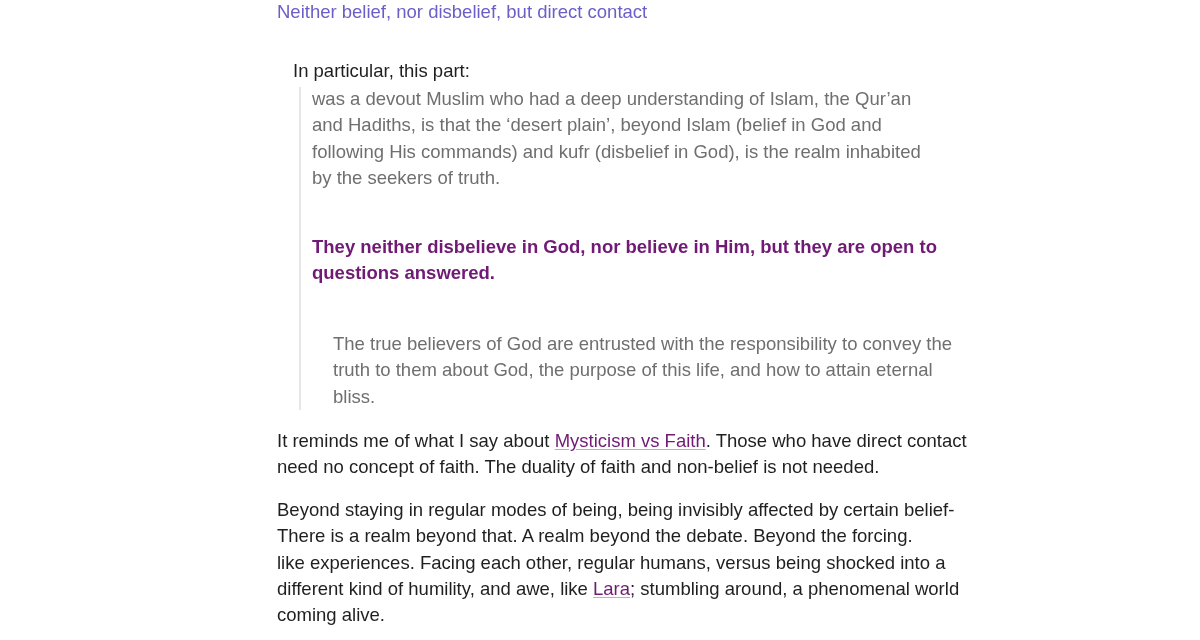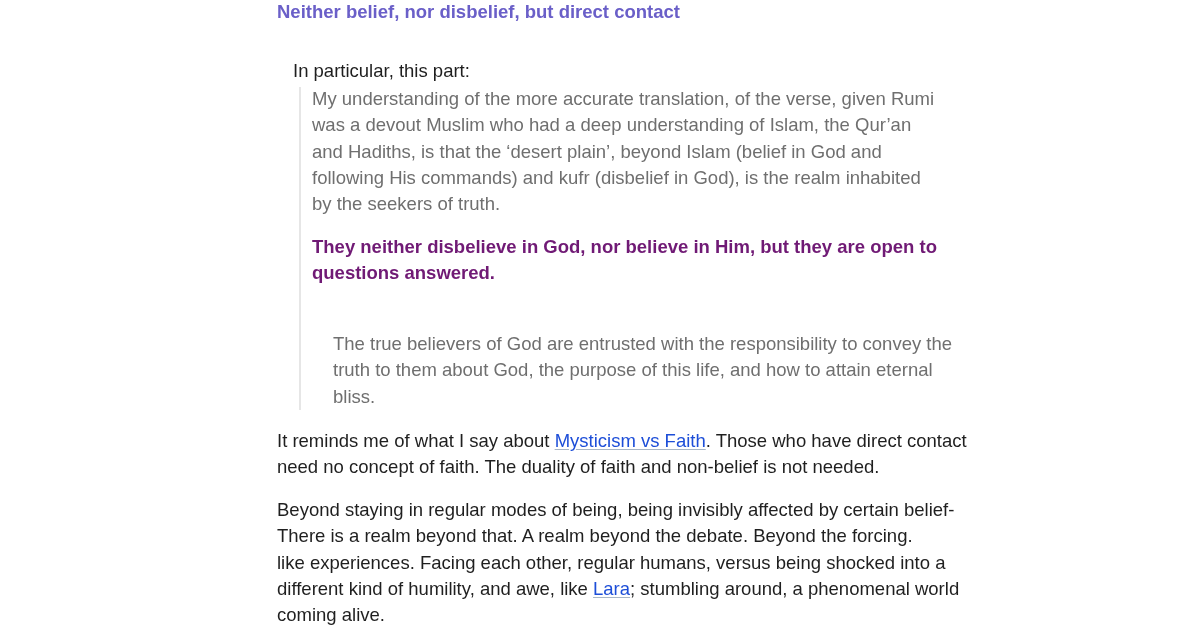--- a/index.html
+++ b/index.html
@@ -20,21 +20,21 @@
       top: 0;
       width: 650px;
     }
     .post-title {
       margin: 0;
       position: absolute;
       top: 1px;
       left: 0;
       font-size: 18.5px;
       line-height: 22px;
-      font-weight: 700;
+      font-weight: 400;
       color: #6a5fc8;
       white-space: nowrap;
     }
     .intro {
       position: absolute;
       top: 44px;
       left: 0;
       margin: 16px;
       font-size: 18.5px;
       line-height: 22px;
@@ -65,37 +65,36 @@
       left: 0;
       margin: 0;
       width: 650px;
       font-size: 18.5px;
       line-height: 26.3px;
       color: #1f1f1f;
     }
     .p1 { top: 428px; }
     .p2 { top: 497px; }
     a.inline-link {
-      color: #1d4ed8;
+      color: #701a75;
       text-decoration: underline;
       text-decoration-color: #a8b6c6;
       text-underline-offset: 2px;
     }
     .line { display: block; white-space: nowrap; }
   </style>
 </head>
 <body>
 
 <div class="article">
   <h2 class="post-title">Neither belief, nor disbelief, but direct contact</h2>
   <p class="intro">In particular, this part:</p>
 
   <blockquote class="quote" style="margin:0;">
     <p class="q1">
-      <span class="line">My understanding of the more accurate translation, of the verse, given Rumi</span>
       <span class="line">was a devout Muslim who had a deep understanding of Islam, the Qur’an</span>
       <span class="line">and Hadiths, is that the ‘desert plain’, beyond Islam (belief in God and</span>
       <span class="line">following His commands) and kufr (disbelief in God), is the realm inhabited</span>
       <span class="line">by the seekers of truth.</span>
     </p>
     <p class="q2">
       <span class="line">They neither disbelieve in God, nor believe in Him, but they are open to</span>
       <span class="line">questions answered.</span>
     </p>
     <p class="q3">

